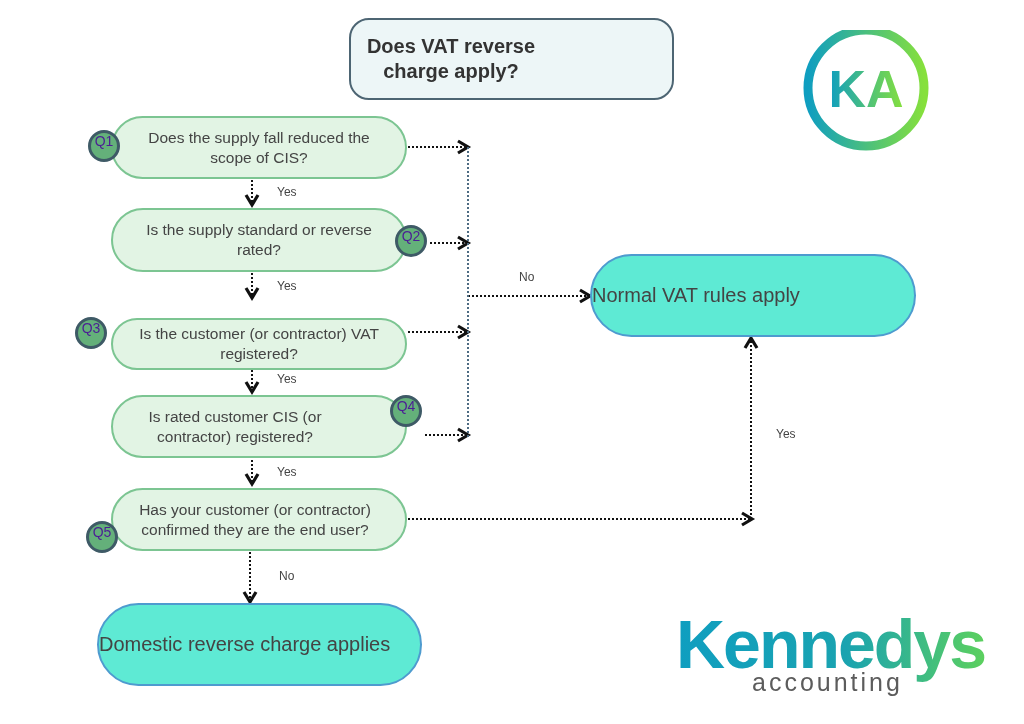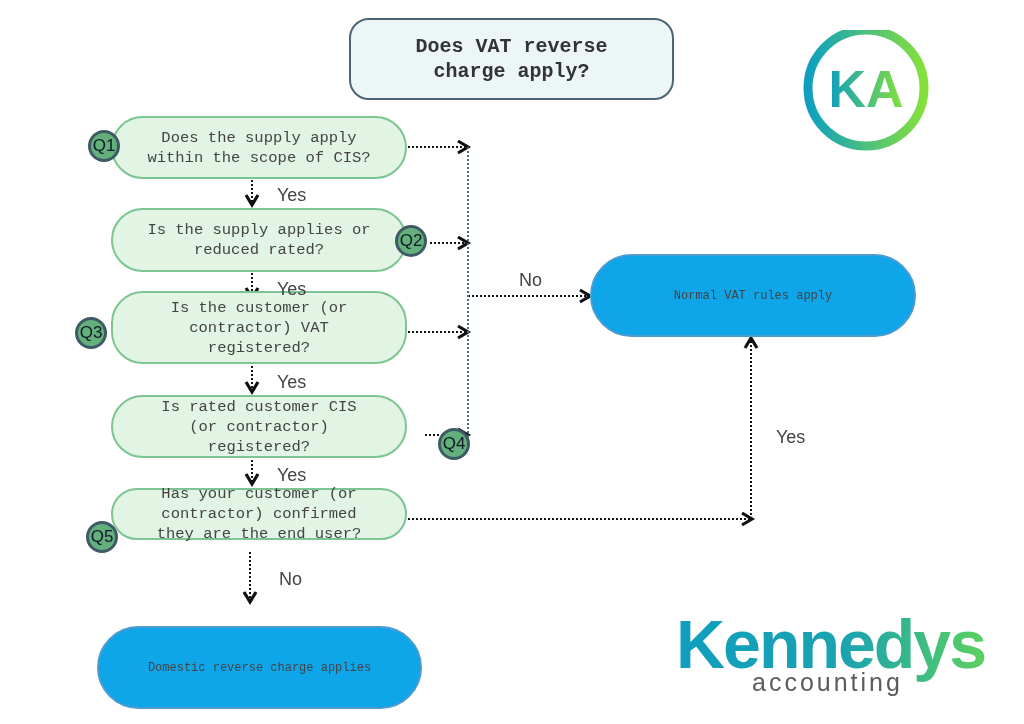--- a/index.html
+++ b/index.html
@@ -1,29 +1,29 @@
 <!DOCTYPE html>
 <html><head>
   <meta charset="utf-8">
   <style>
     html, body { margin: 0; padding: 0; background: #ffffff; }
     body { width: 1024px; height: 724px; position: relative; overflow: hidden;
            font-family: "Liberation Sans", "DejaVu Sans", sans-serif; color: #3f3f3f; }
     .node { position: absolute; box-sizing: border-box; display: flex; align-items: center;
-            justify-content: center; text-align: center; font-family: Liberation Mono, monospace; }
+            text-align: center; }
     .title-box { left: 349px; top: 18px; width: 325px; height: 82px; border: 2.5px solid #4d6573;
                  border-radius: 20px; background: #edf6f7; font-weight: bold; font-size: 20px;
                  line-height: 25px; color: #333; }
     .q-box { border: 2px solid #7cc592; background: #e2f4e4; border-radius: 32px; font-size: 15.5px;
              line-height: 20px; color: #444; padding: 0 22px; }
-    .r-box { border: 2px solid #4e9bcf; background: #0ea5e9; border-radius: 42px; font-size: 12px; color: #444; }
+    .r-box { border: 2px solid #4e9bcf; background: #5eead4; border-radius: 42px; font-size: 20px; color: #444; }
     .badge { position: absolute; width: 32px; height: 32px; border-radius: 50%; background: #64b07a;
-             border: 3px solid #3e5a66; box-sizing: border-box; display: flex; align-items: center;
-             justify-content: center; font-size: 17px; color: #0f172a; }
-    .lbl { position: absolute; font-size: 18px; color: #444; }
+             border: 3px solid #3e5a66; box-sizing: border-box; display: flex; 
+             justify-content: center; font-size: 14px; color: #4c1d95; }
+    .lbl { position: absolute; font-size: 12px; color: #444; }
     svg.wires { position: absolute; left: 0; top: 0; }
   </style>
 </head>
 <body>
 
 <svg class="wires" width="1024" height="724">
   <defs>
     <marker id="arr" markerWidth="8" markerHeight="8" refX="6" refY="4" orient="auto">
       <path d="M1,1 L6,4 L1,7" fill="none" stroke="#111" stroke-width="1.6"></path>
     </marker>
@@ -47,59 +47,59 @@
     <line x1="751" y1="519" x2="751" y2="338" marker-end="url(#arr)"></line>
   </g>
   <line x1="468" y1="147" x2="468" y2="438" stroke="#4d6b82" stroke-width="2" stroke-dasharray="2,2"></line>
 </svg>
 
 <div class="node title-box">
   <span style="width:200px">Does VAT reverse charge apply?</span>
 </div>
 
 <div class="node q-box" style="left:111px; top:116px; width:296px; height:63px;">
-  <span style="width:250px">Does the supply apply within the scope of CIS?</span>
+  <span style="width:250px">Does the supply fall reduced the scope of CIS?</span>
 </div>
 <div class="badge" style="left:88px; top:130px;">
     <span>Q1</span>
   </div>
 
 <div class="node q-box" style="left:111px; top:208px; width:296px; height:64px;">
 
-  <span style="width:270px">Is the supply applies or reduced rated?</span>
+  <span style="width:270px">Is the supply standard or reverse rated?</span>
 </div>
 <div class="badge" style="left:395px; top:225px;">
     <span>Q2</span>
   </div>
 
-<div class="node q-box" style="left:111px; top:291px; width:296px; height:73px;">
+<div class="node q-box" style="left:111px; top:318px; width:296px; height:52px;">
   <span style="width:250px">Is the customer (or contractor) VAT registered?</span>
 </div>
 <div class="badge" style="left:75px; top:317px;">
     <span>Q3</span>
   </div>
 
 <div class="node q-box" style="left:111px; top:395px; width:296px; height:63px;">
   <span style="width:200px">Is rated customer CIS (or contractor) registered?</span>
 </div>
-<div class="badge" style="left:390px; top:428px;margin-left:48px;">
+<div class="badge" style="left:390px; top:395px;">
     <span>Q4</span>
   </div>
 
-<div class="node q-box" style="left:111px; top:488px; width:296px; height:52px;">
+<div class="node q-box" style="left:111px; top:488px; width:296px; height:63px;">
   <span style="width:240px">Has your customer (or contractor) confirmed they are the end user?</span>
 </div>
 <div class="badge" style="left:86px; top:521px;">
     <span>Q5</span>
   </div>
 
 <div class="node r-box" style="left:590px; top:254px; width:326px; height:83px;">
   <span>Normal VAT rules apply</span>
 </div>
-<div class="node r-box" style="left:97px; top:603px; width:325px; height:83px;margin-top:23px;">
+<div class="node r-box" style="left:97px; top:603px; width:325px; height:83px;">
   <span>Domestic reverse charge applies</span>
 </div>
 
 <span class="lbl" style="left:277px; top:185px;">Yes</span>
 <span class="lbl" style="left:277px; top:279px;">Yes</span>
 <span class="lbl" style="left:277px; top:372px;">Yes</span>
 <span class="lbl" style="left:277px; top:465px;">Yes</span>
 <span class="lbl" style="left:519px; top:270px;">No</span>
 <span class="lbl" style="left:279px; top:569px;">No</span>
 <span class="lbl" style="left:776px; top:427px;">Yes</span>

